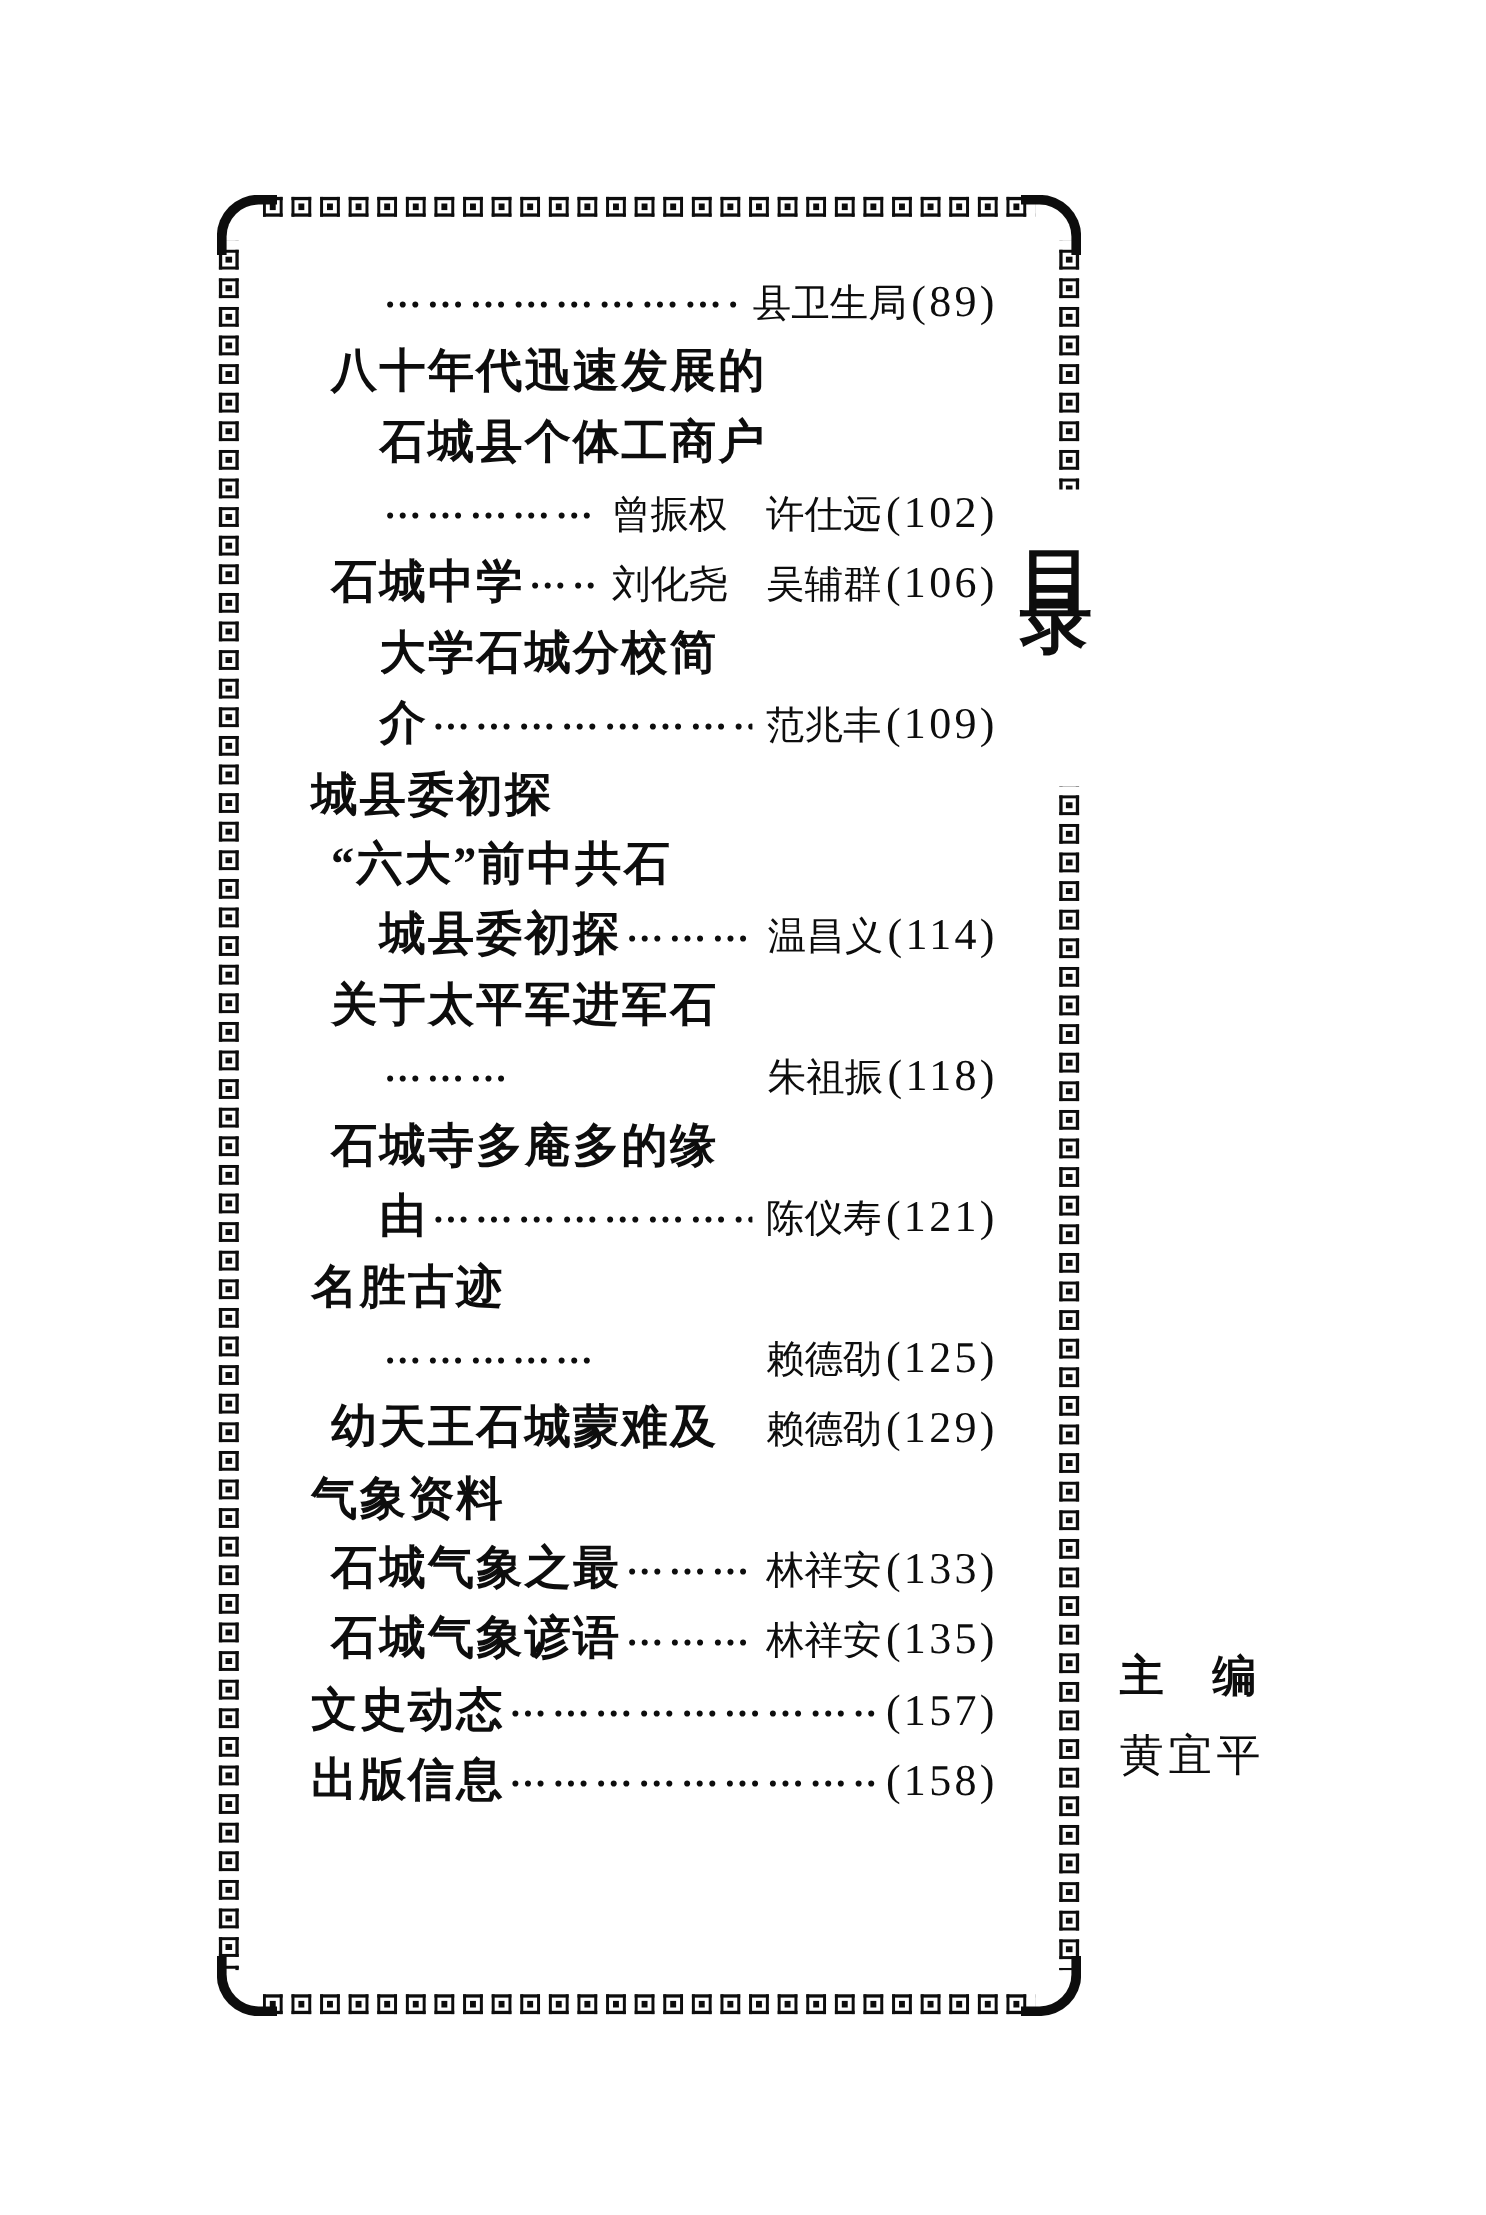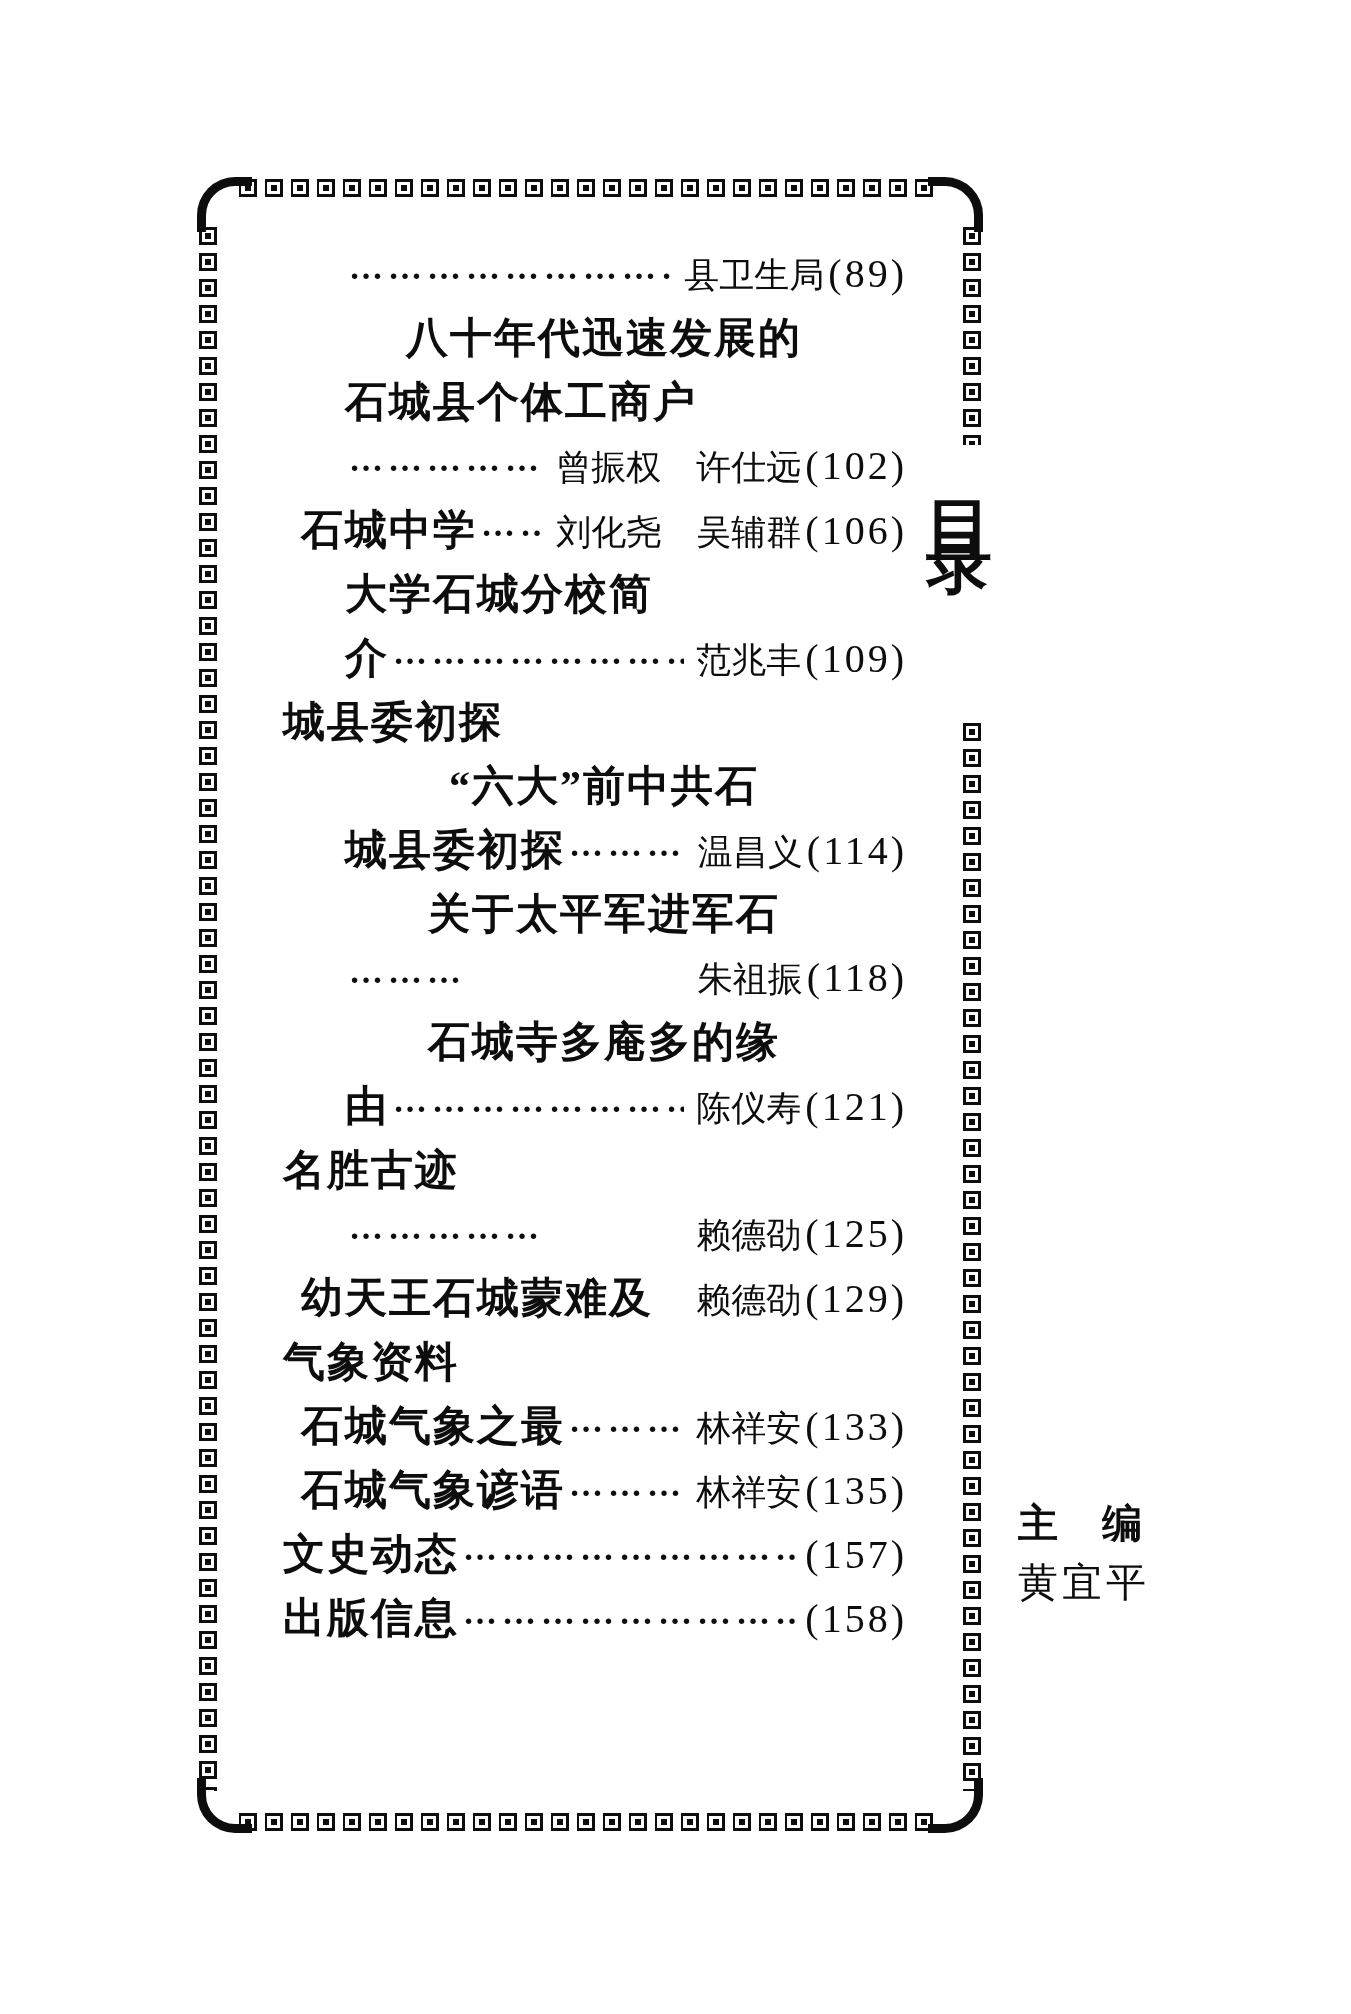--- a/index.html
+++ b/index.html
@@ -35,36 +35,36 @@
   .corner.tr{right:2px;top:2px;border-top-width:9px;border-right-width:9px;border-top-right-radius:38px;}
   .corner.bl{left:2px;bottom:2px;border-bottom-width:9px;border-left-width:9px;border-bottom-left-radius:38px;}
   .corner.br{right:2px;bottom:2px;border-bottom-width:9px;border-right-width:9px;border-bottom-right-radius:38px;}
 
   
   .toc{position:absolute;left:245px;top:242px;width:662px;}
   .line{display:flex;align-items:baseline;height:64px;line-height:64px;white-space:nowrap;}
   .line .t{font-weight:700;font-size:42px;letter-spacing:2px;}
   .line.header .t{font-family:"Liberation Sans","DejaVu Sans",sans-serif;font-weight:700;}
   .indent-h{padding-left:38px;}
-  .indent-t{padding-left:56px;justify-content:center;}
+  .indent-t{padding-left:56px;}
   .indent-c{padding-left:100px;}
   .leader{flex:1;overflow:hidden;font-size:34px;font-weight:700;letter-spacing:5px;
           transform:translateY(-8px);margin:0 4px;}
   .authors{font-size:35px;margin-left:8px;}
   .page-num{font-size:40px;letter-spacing:3px;margin-left:4px;}
 
   
   .dir-title{position:absolute;left:923px;top:450px;writing-mode:vertical-rl;text-orientation:upright;
              font-weight:700;font-size:66px;letter-spacing:30px;line-height:72px;}
 
   
   .masthead{position:absolute;left:1018px;top:1496px;}
   .masthead .role{font-family:"Liberation Sans","DejaVu Sans",sans-serif;font-weight:700;
                   font-size:40px;letter-spacing:2px;}
-  .masthead .editor{font-size:40px;letter-spacing:4px;margin-top:4px;}
+  .masthead .editor{font-size:40px;letter-spacing:4px;margin-top:17px;}
 </style>
 </head>
 <body>
 
 <div class="page">
 
   <div class="frame">
     <div class="bh top"></div>
     <div class="bh bottom"></div>
     <div class="bv left"></div>

